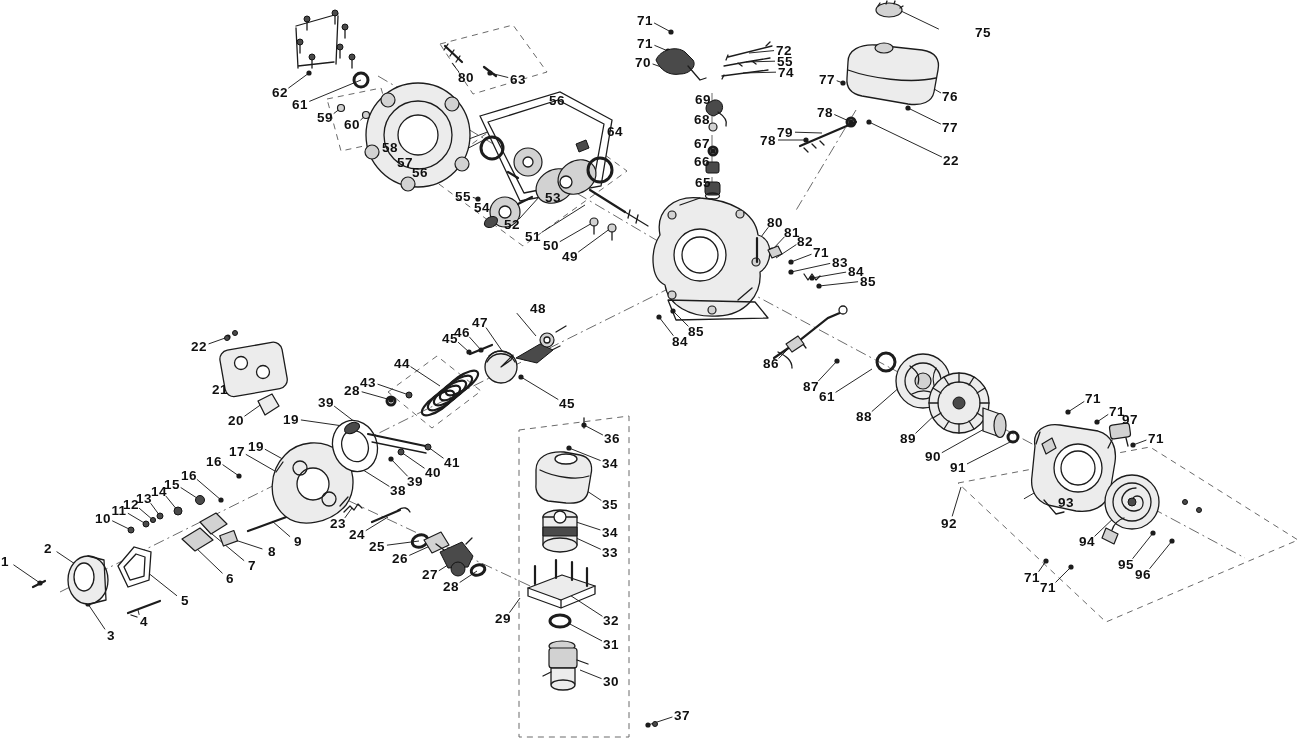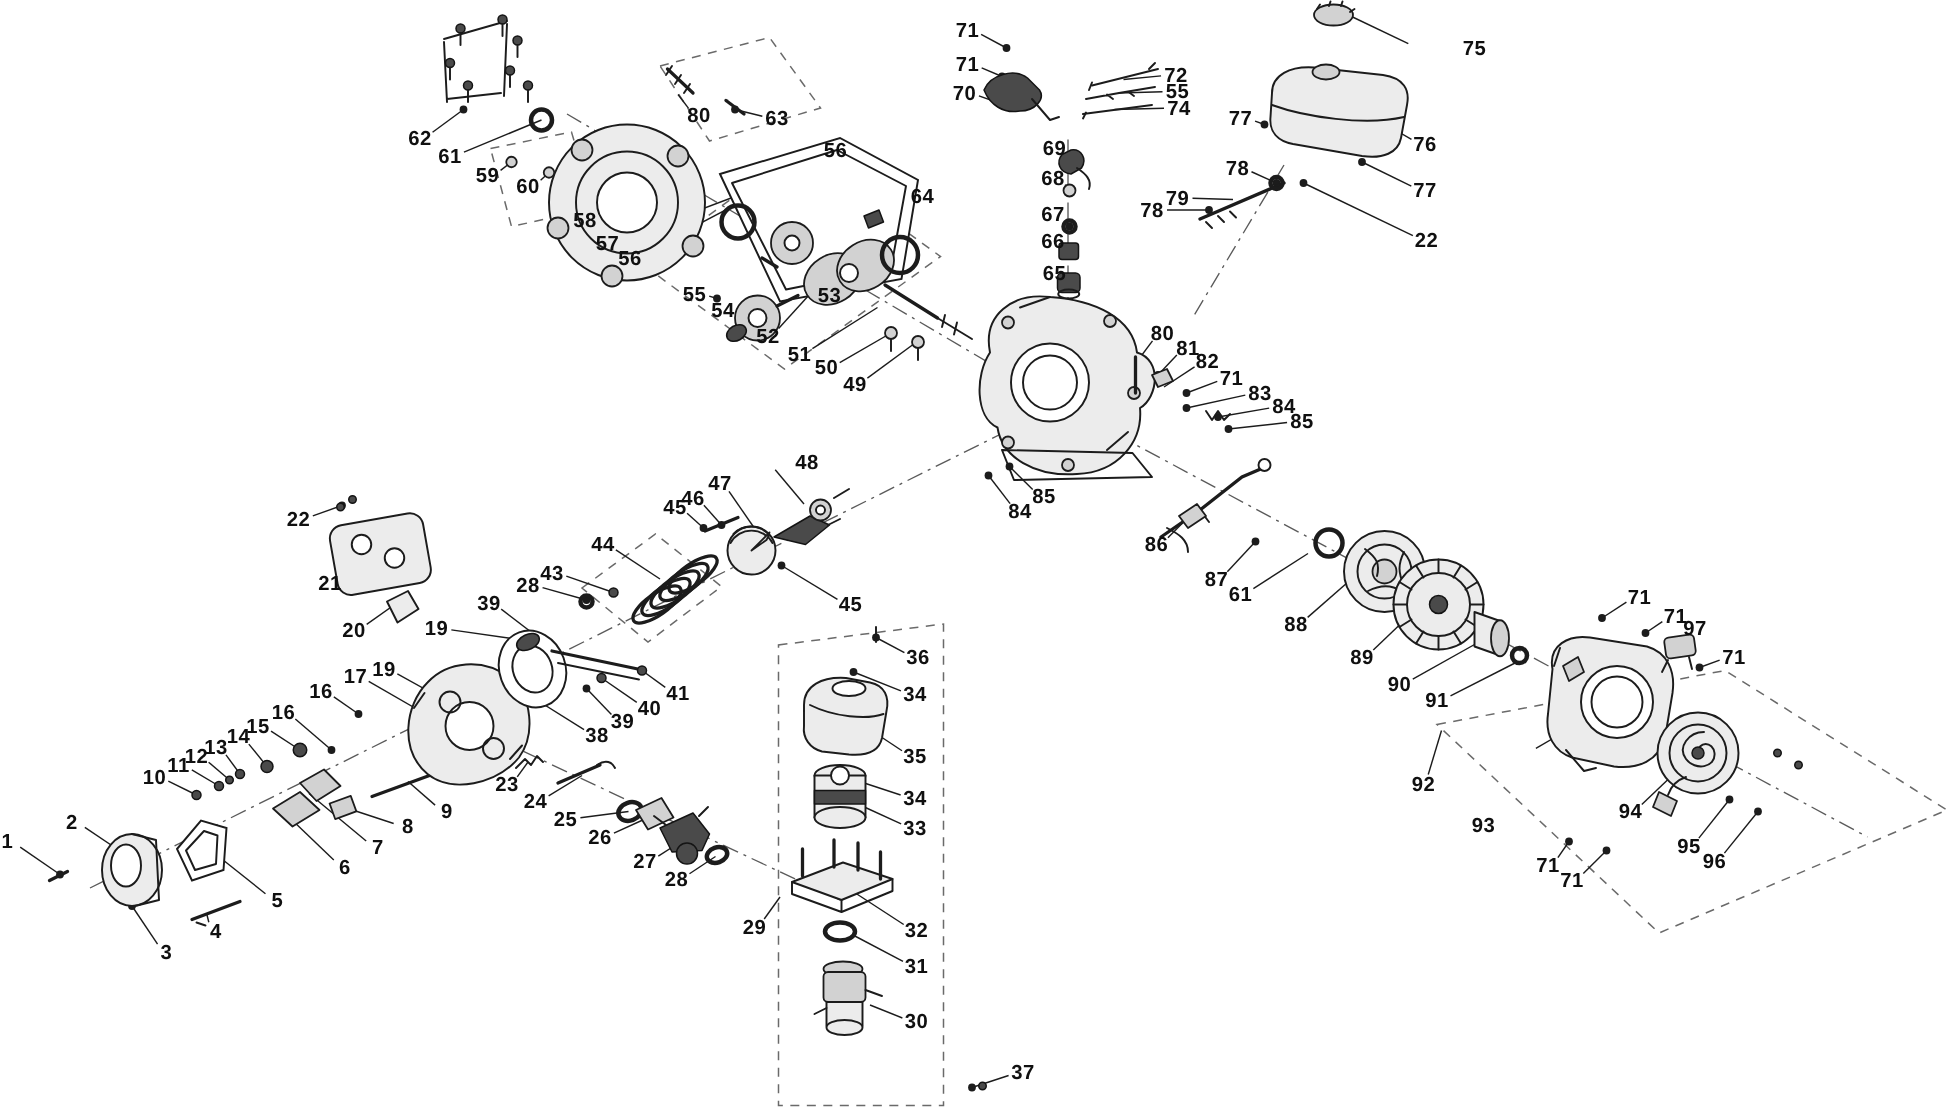--- a/index.html
+++ b/index.html
@@ -580,21 +580,21 @@
       <div class="callout" style="left: 696px; top: 331px;">85</div>
       <div class="callout" style="left: 680px; top: 341px;">84</div>
       <div class="callout" style="left: 771px; top: 363px;">86</div>
       <div class="callout" style="left: 811px; top: 386px;">87</div>
       <div class="callout" style="left: 827px; top: 396px;">61</div>
       <div class="callout" style="left: 864px; top: 416px;">88</div>
       <div class="callout" style="left: 908px; top: 438px;">89</div>
       <div class="callout" style="left: 933px; top: 456px;">90</div>
       <div class="callout" style="left: 958px; top: 467px;">91</div>
       <div class="callout" style="left: 949px; top: 523px;">92</div>
-      <div class="callout" style="left: 989px; top: 502px; margin-top: 48px;">93</div>
+      <div class="callout" style="left: 1066px; top: 502px;">93</div>
       <div class="callout" style="left: 1087px; top: 541px;">94</div>
       <div class="callout" style="left: 1126px; top: 564px;">95</div>
       <div class="callout" style="left: 1143px; top: 574px;">96</div>
       <div class="callout" style="left: 1093px; top: 398px;">71</div>
       <div class="callout" style="left: 1117px; top: 411px;">71</div>
       <div class="callout" style="left: 1130px; top: 419px;">97</div>
       <div class="callout" style="left: 1156px; top: 438px;">71</div>
       <div class="callout" style="left: 1032px; top: 577px;">71</div>
       <div class="callout" style="left: 1048px; top: 587px;">71</div>
     </div>

